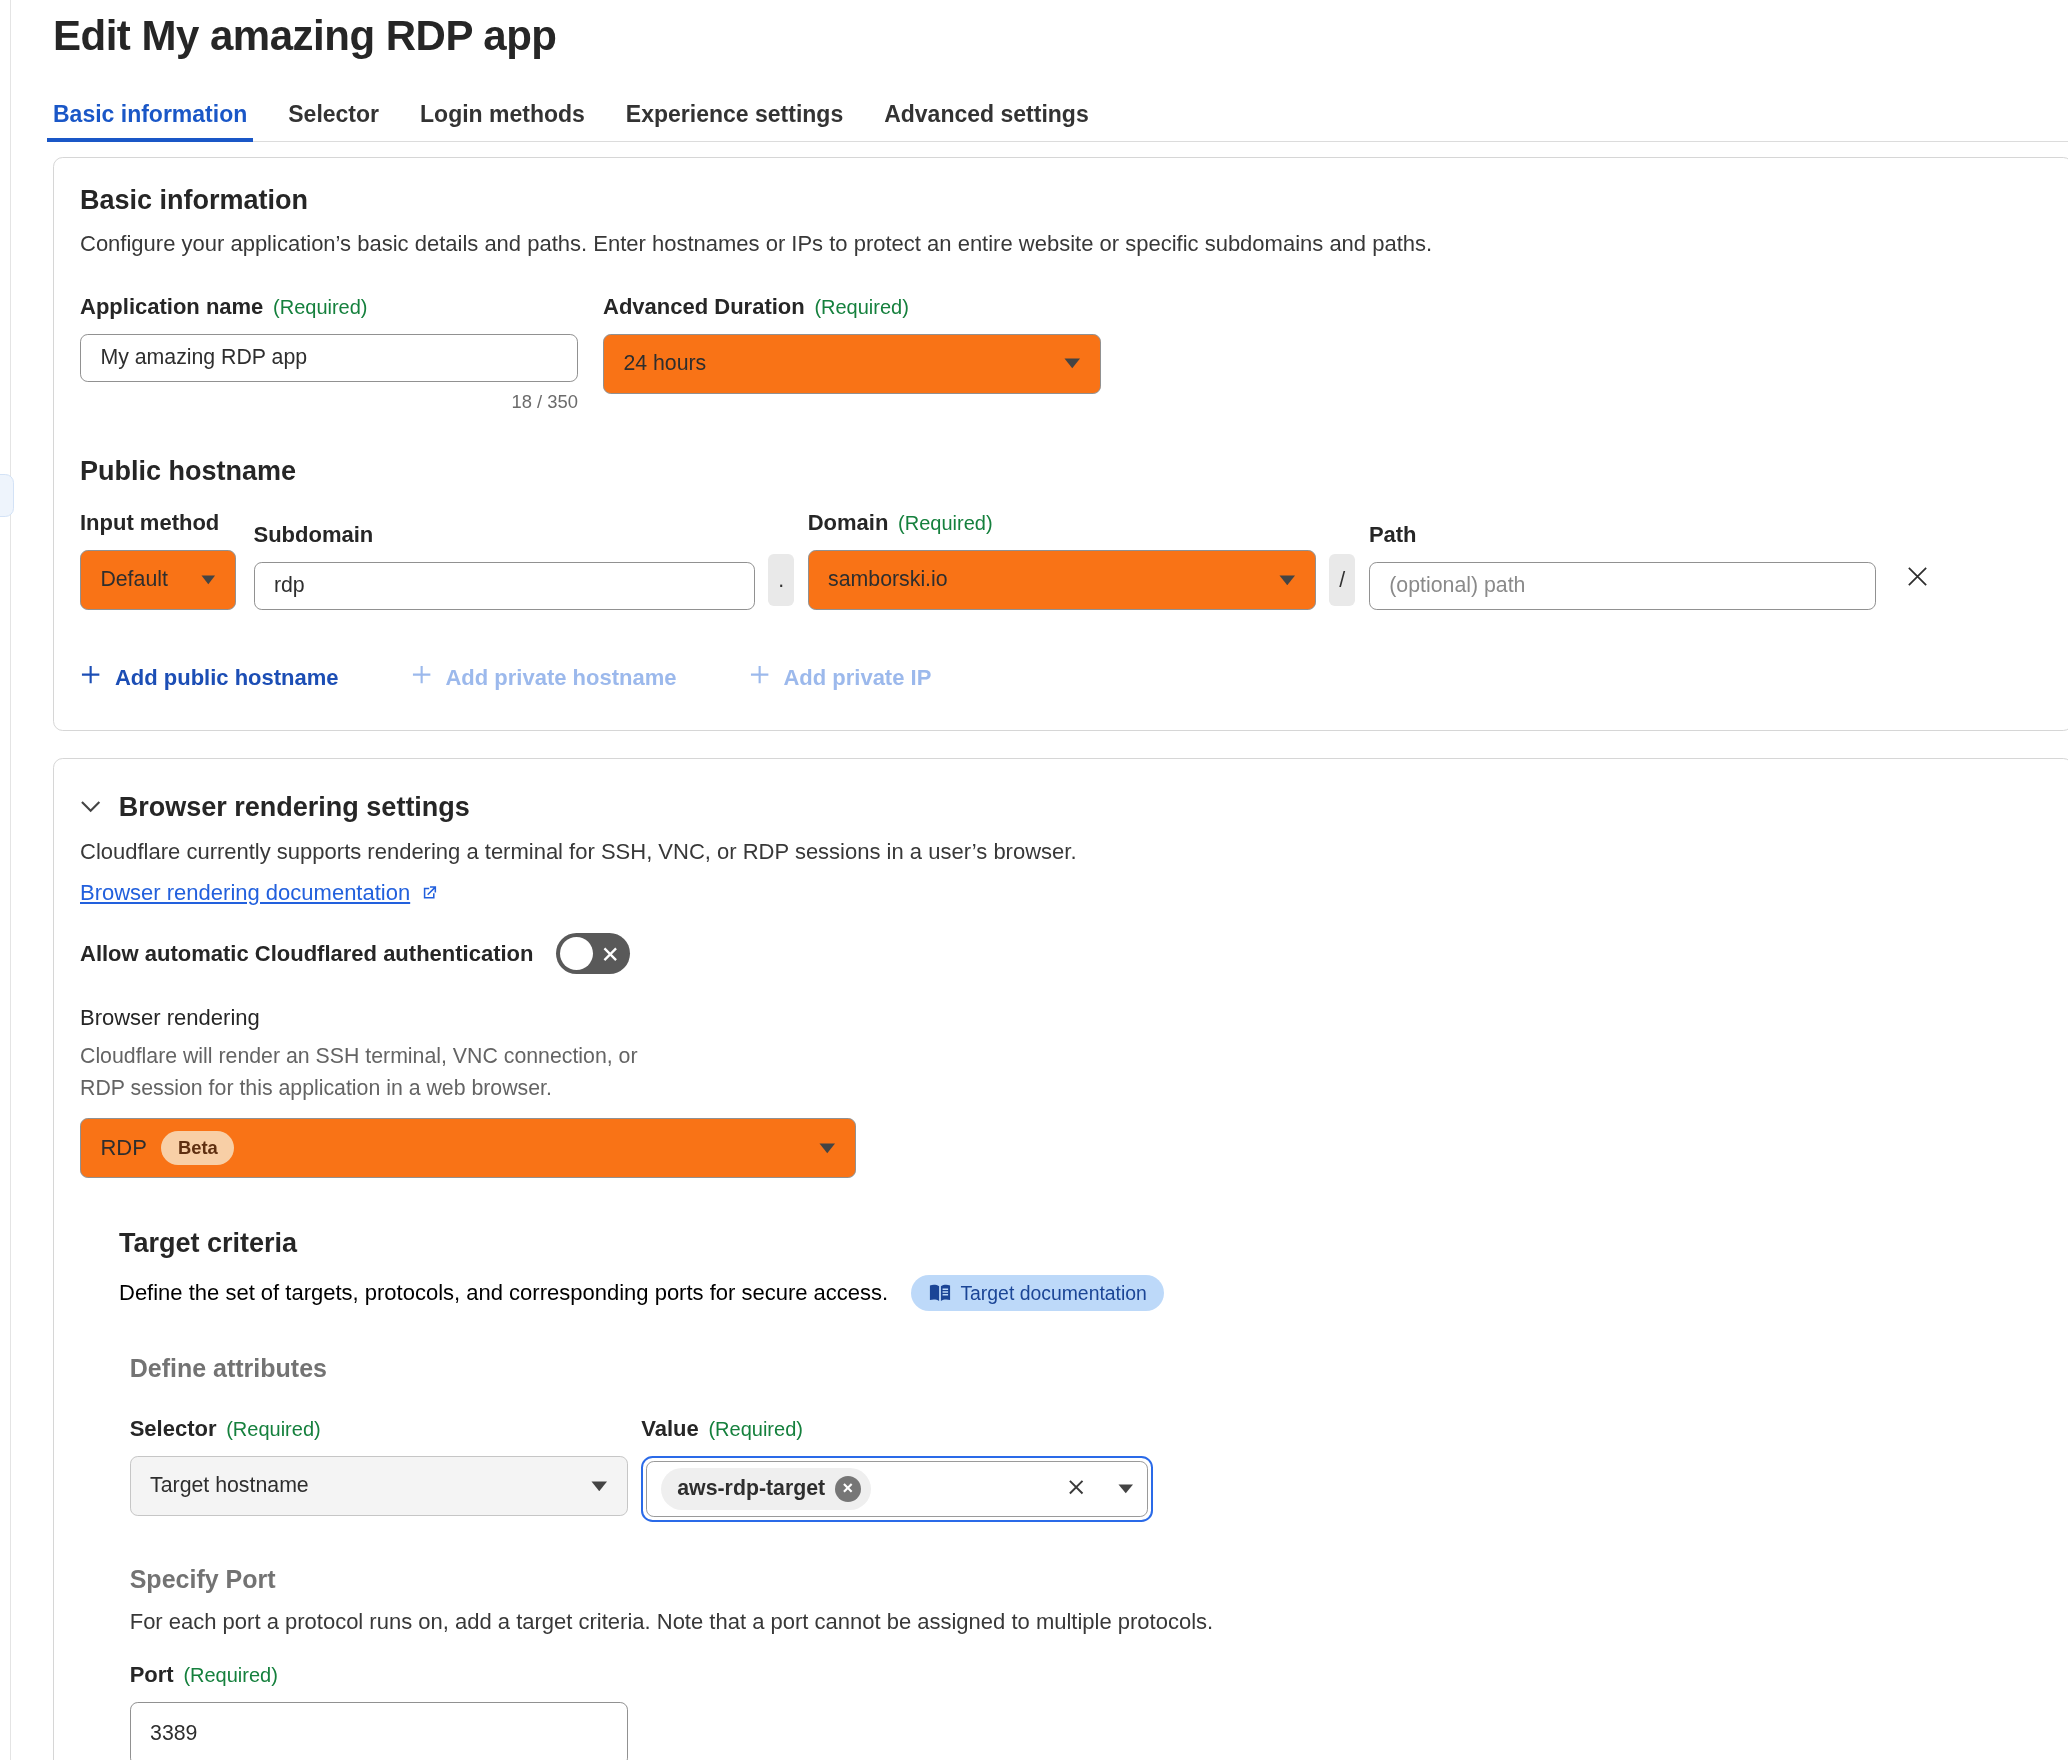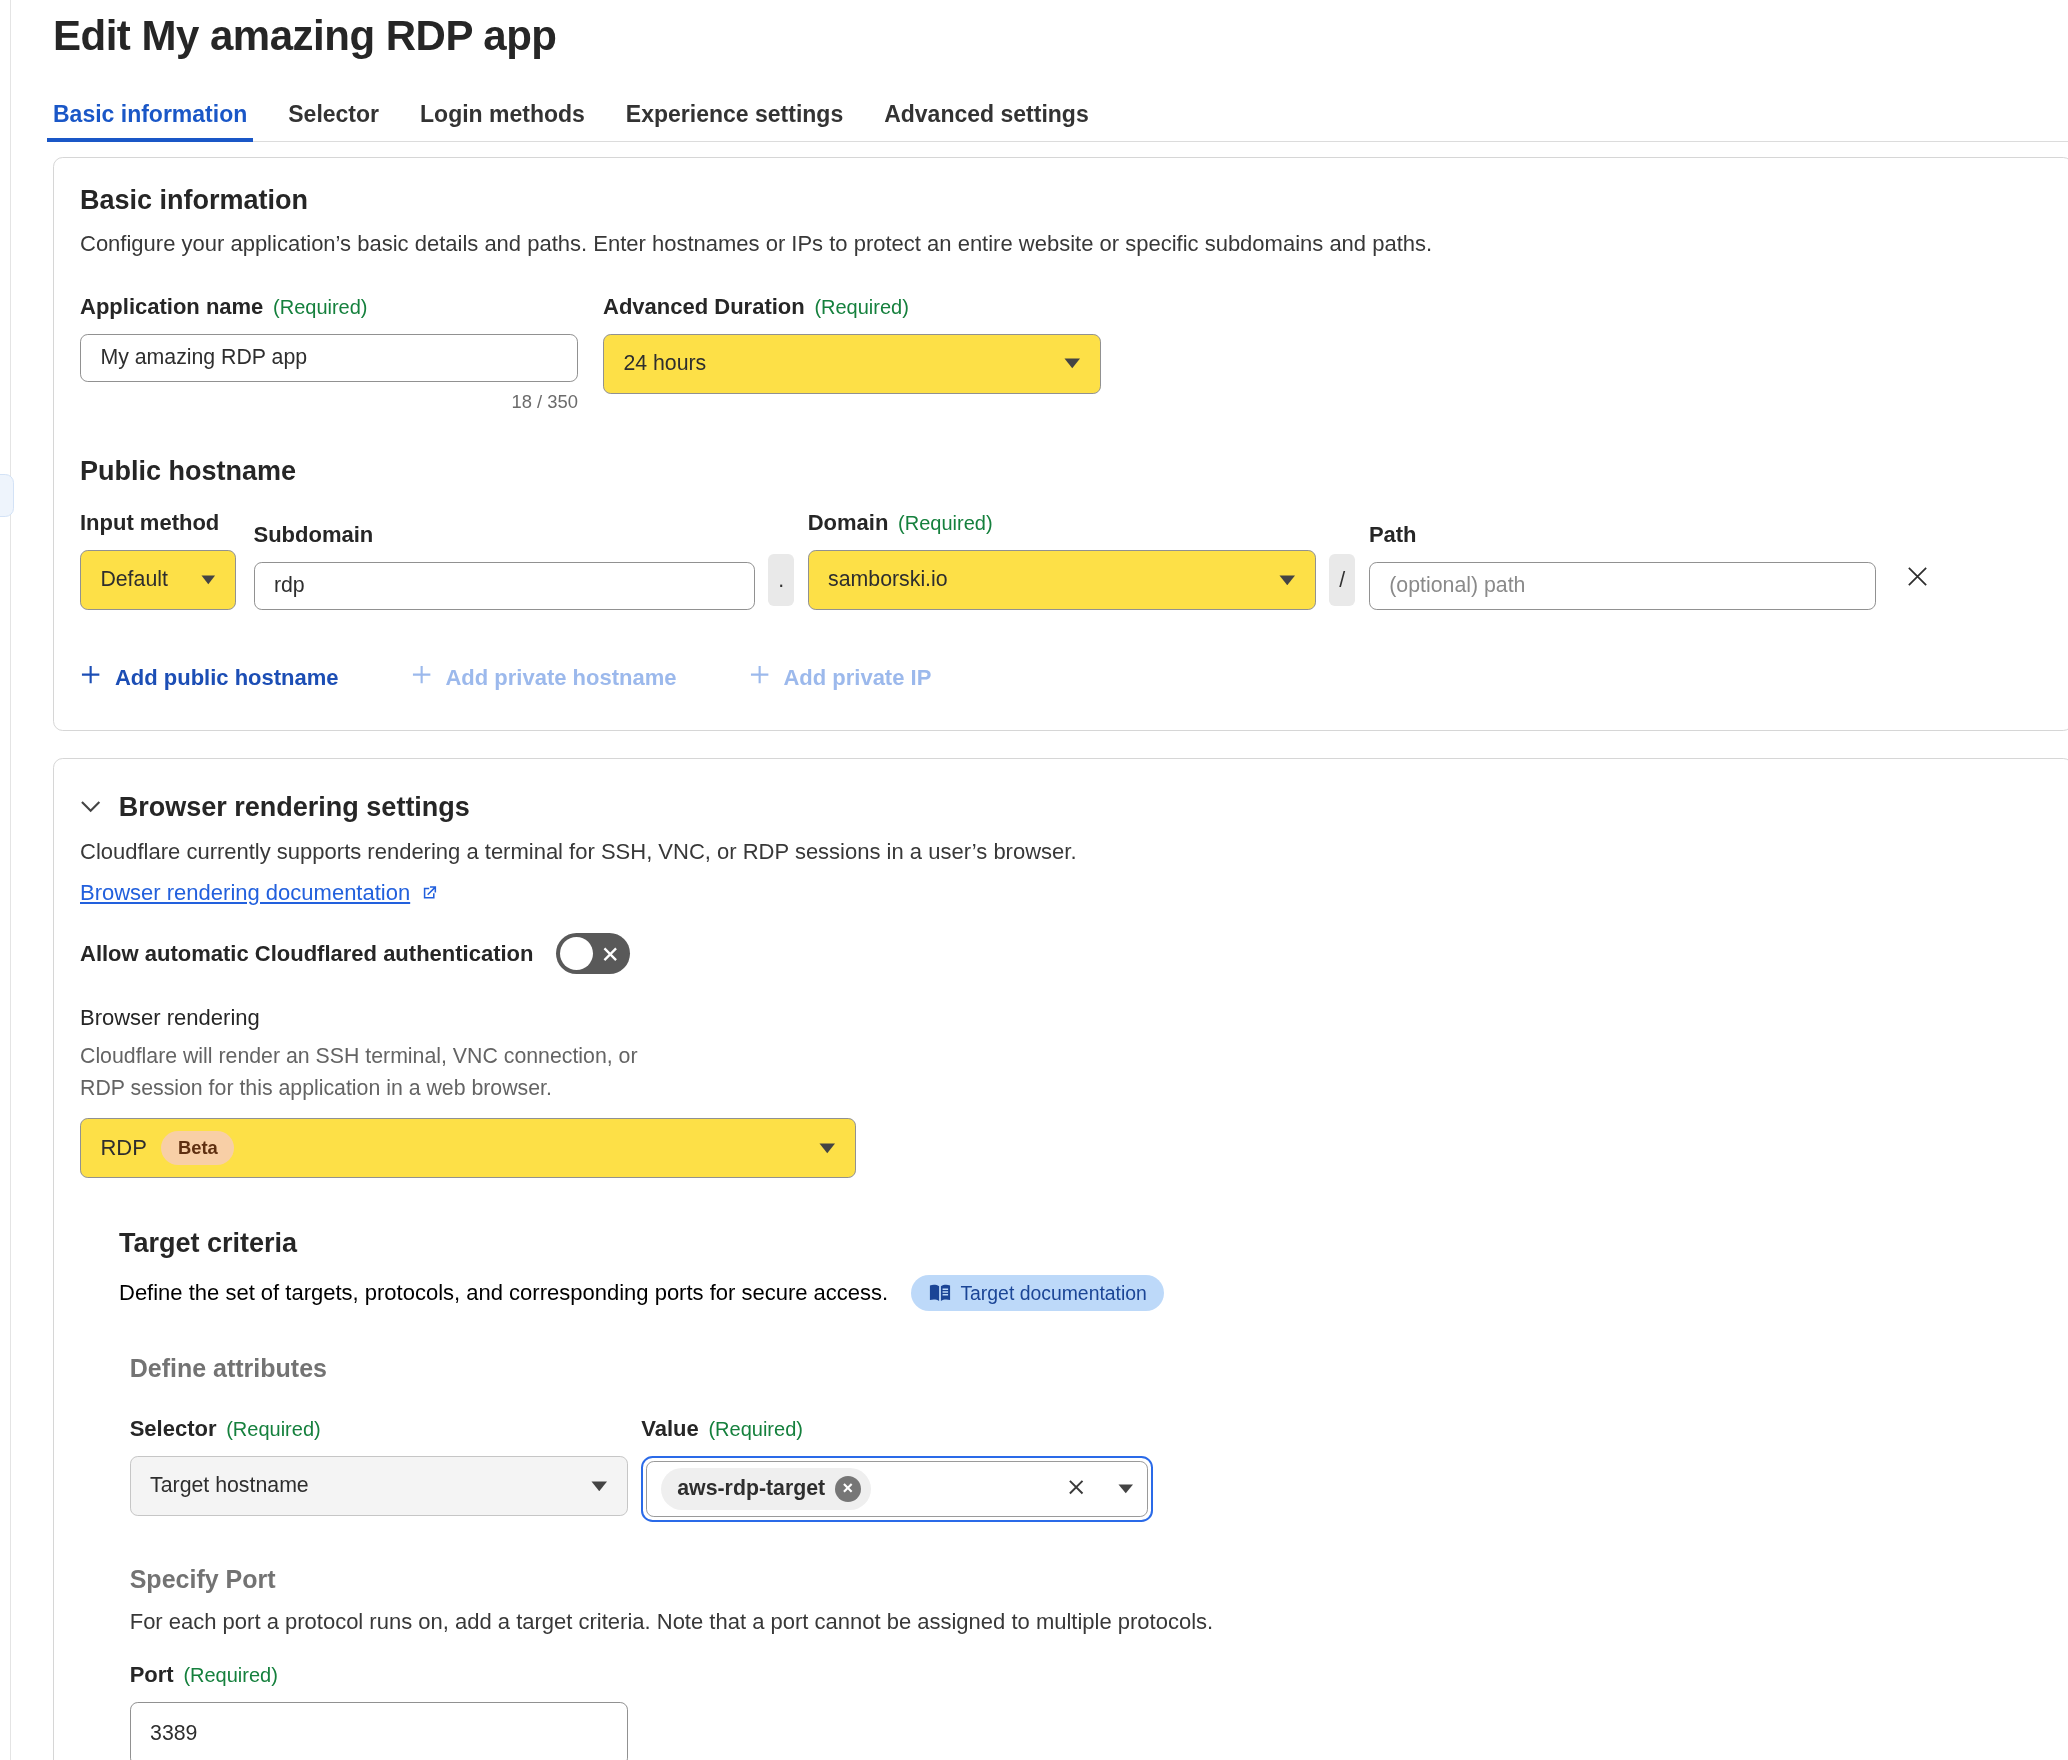--- a/index.html
+++ b/index.html
@@ -63,21 +63,21 @@
   .fields-row { display: flex; gap: 25px; margin-top: 35px; }
 
   .text-input {
     height: 48px; border: 1px solid #919191; border-radius: 7.8px;
     font-size: 21.3px; color: #2e2e2e; padding: 0 19.4px; background: #fff; outline: none;
     font-family: "Liberation Sans", sans-serif; width: 100%;
   }
   .text-input::placeholder { color: #8a8a8a; }
 
   .select {
-    height: 60px; border: 1px solid #919191; border-radius: 7.8px; background: #fde047;
+    height: 60px; border: 1px solid #919191; border-radius: 7.8px; background: #f97316;
     display: flex; align-items: center; padding: 0 19.4px; font-size: 21.3px; color: #2e2e2e;
     position: relative; cursor: pointer;
   }
   .select .caret { position: absolute; right: 19.4px; }
   .caret svg { display: block; }
 
   .counter { font-size: 18.4px; color: #6b6b6b; text-align: right; margin-top: 9.7px; }
 
   
   .hostname-row { display: flex; align-items: flex-end; margin-top: 23px; }

